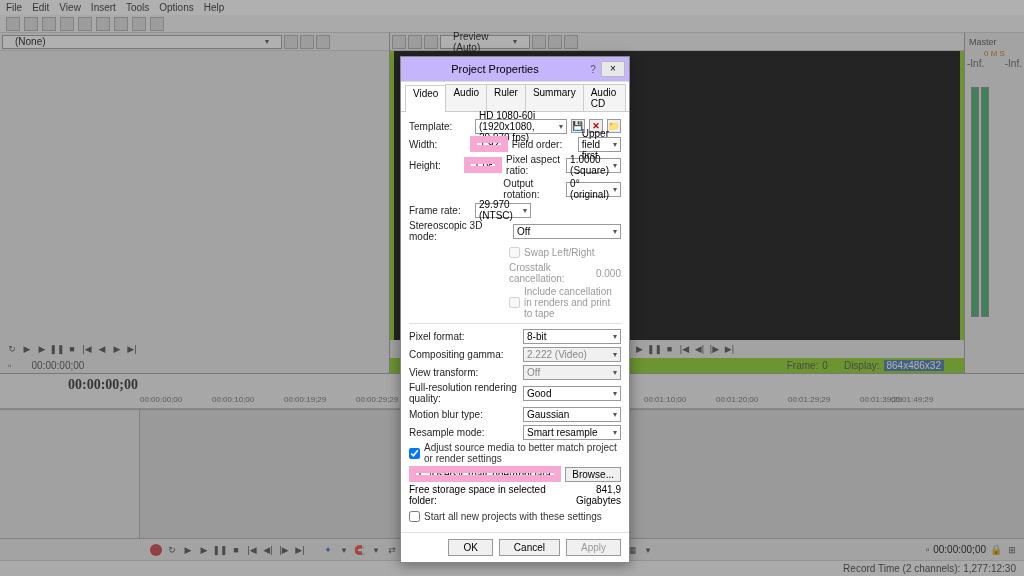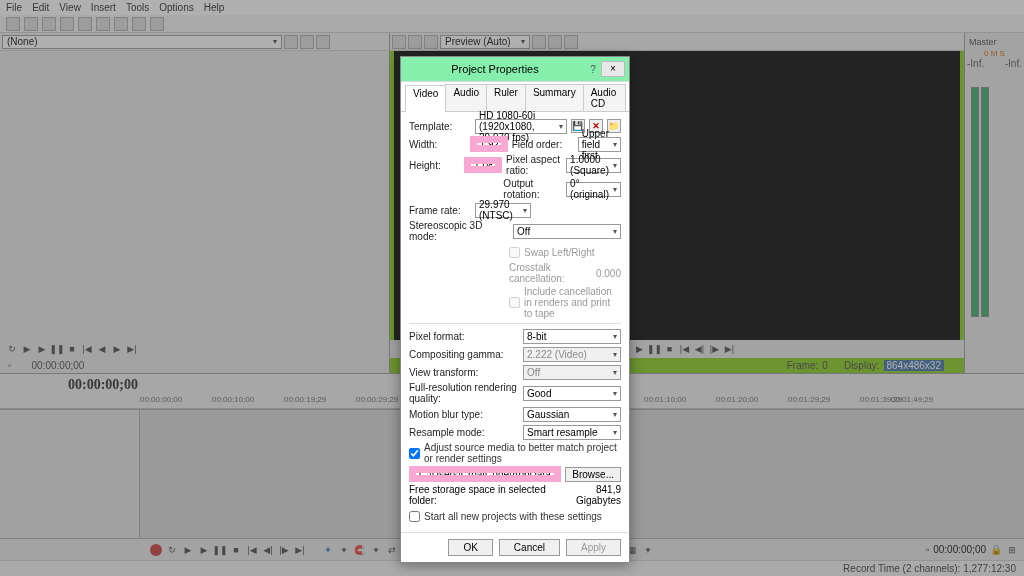--- a/index.html
+++ b/index.html
@@ -7,40 +7,40 @@
 .modal-overlay { position: absolute; inset: 0; background: rgba(80,80,80,0.45); z-index: 5; }
 .menubar { background: #fff; padding: 2px 6px; display: flex; gap: 10px; color: #222; }
 .menubar span { cursor: default; }
 .toolbar { background: #f4f4f4; border-bottom: 1px solid #ccc; padding: 2px 6px; display: flex; gap: 4px; align-items: center; height: 18px; }
 .icon-btn { width: 14px; height: 14px; background: #ddd; border: 1px solid #aaa; }
 .workspace { display: flex; height: 340px; }
 .left-pane { width: 390px; border-right: 1px solid #999; background: #e8e8e8; display: flex; flex-direction: column; }
 .right-pane { flex: 1; background: #84cc16; display: flex; flex-direction: column; position: relative; }
 .master-pane { width: 60px; background: #e8e8e8; border-left: 1px solid #999; padding: 2px; }
 .pane-toolbar { height: 18px; background: #eee; border-bottom: 1px solid #ccc; display: flex; align-items: center; padding: 2px; gap: 2px; }
-.dropdown { border: 1px solid #999; background: #fff; padding: 1px 4px; height: 14px; display: flex; align-items: center; justify-content: space-between; }
+.dropdown { border: 1px solid #999; background: #fff; padding: 1px 12px; height: 14px; display: flex; align-items: center; justify-content: space-between; }
 .dropdown::after { content: "▾"; font-size: 8px; color: #444; }
 .preview-black { background: #000; flex: 1; margin: 0 4px; }
 .transport { height: 18px; display: flex; align-items: center; gap: 3px; padding: 2px 6px; background: #e8e8e8; }
 .transport-btn { width: 12px; height: 12px; color: #444; display: inline-flex; align-items: center; justify-content: center; font-size: 9px; }
 .info-line { padding: 2px 8px; color: #444; display: flex; gap: 20px; }
 .timeline-header { background: #eee; height: 22px; display: flex; align-items: center; padding: 0 8px; border-top: 1px solid #999; }
 .timecode-big { font: 700 14px "Segoe UI"; color: #222; margin-left: 60px; }
 .ruler { height: 14px; background: #eee; border-bottom: 1px solid #bbb; display: flex; color: #666; padding-left: 140px; position: relative; }
 .ruler span { position: absolute; font-size: 8px; }
 .tracks-area { height: 130px; background: #ddd; border-top: 1px solid #aaa; display: flex; }
 .track-headers { width: 140px; background: #e4e4e4; border-right: 1px solid #aaa; }
 .track-content { flex: 1; background: #d8d8d8; }
 .bottom-bar { position: absolute; bottom: 16px; left: 0; right: 0; height: 22px; background: #e8e8e8; border-top: 1px solid #aaa; display: flex; align-items: center; padding: 0 6px; gap: 4px; }
 .status-bar { position: absolute; bottom: 0; left: 0; right: 0; height: 16px; background: #f4f4f4; border-top: 1px solid #ccc; display: flex; justify-content: flex-end; align-items: center; padding: 0 8px; color: #333; }
 .rate-label { position: absolute; bottom: 22px; left: 6px; color: #333; }
 
 
 .dialog { position: absolute; left: 400px; top: 56px; width: 230px; background: #fff; border: 1px solid #888; box-shadow: 0 2px 12px rgba(0,0,0,0.4); z-index: 10; }
-.dialog-title { background: #86efac; padding: 4px; text-align: center; display: flex; align-items: center; border-bottom: 1px solid #ddd; }
+.dialog-title { background: #c4b5fd; padding: 4px; text-align: center; display: flex; align-items: center; border-bottom: 1px solid #ddd; }
 .dialog-title .t { flex: 1; text-align: center; font-size: 11px; }
 .dialog-title .close { width: 24px; height: 16px; background: #e8e8e8; border: 1px solid #bbb; text-align: center; line-height: 14px; }
 .dialog-title .help { width: 16px; text-align: center; color: #555; }
 .tabs { display: flex; border-bottom: 1px solid #ccc; padding: 2px 4px 0; gap: 0; }
 .tab { padding: 2px 7px; border: 1px solid #ccc; border-bottom: none; background: #f4f4f4; margin-right: -1px; font-size: 10px; }
 .tab.active { background: #fff; position: relative; top: 1px; }
 .dialog-body { padding: 6px 8px; }
 .row { display: flex; align-items: center; margin-bottom: 2px; min-height: 16px; gap: 4px; }
 .row label { width: 62px; color: #222; font-size: 10px; }
 .row label.w2 { width: 68px; }

